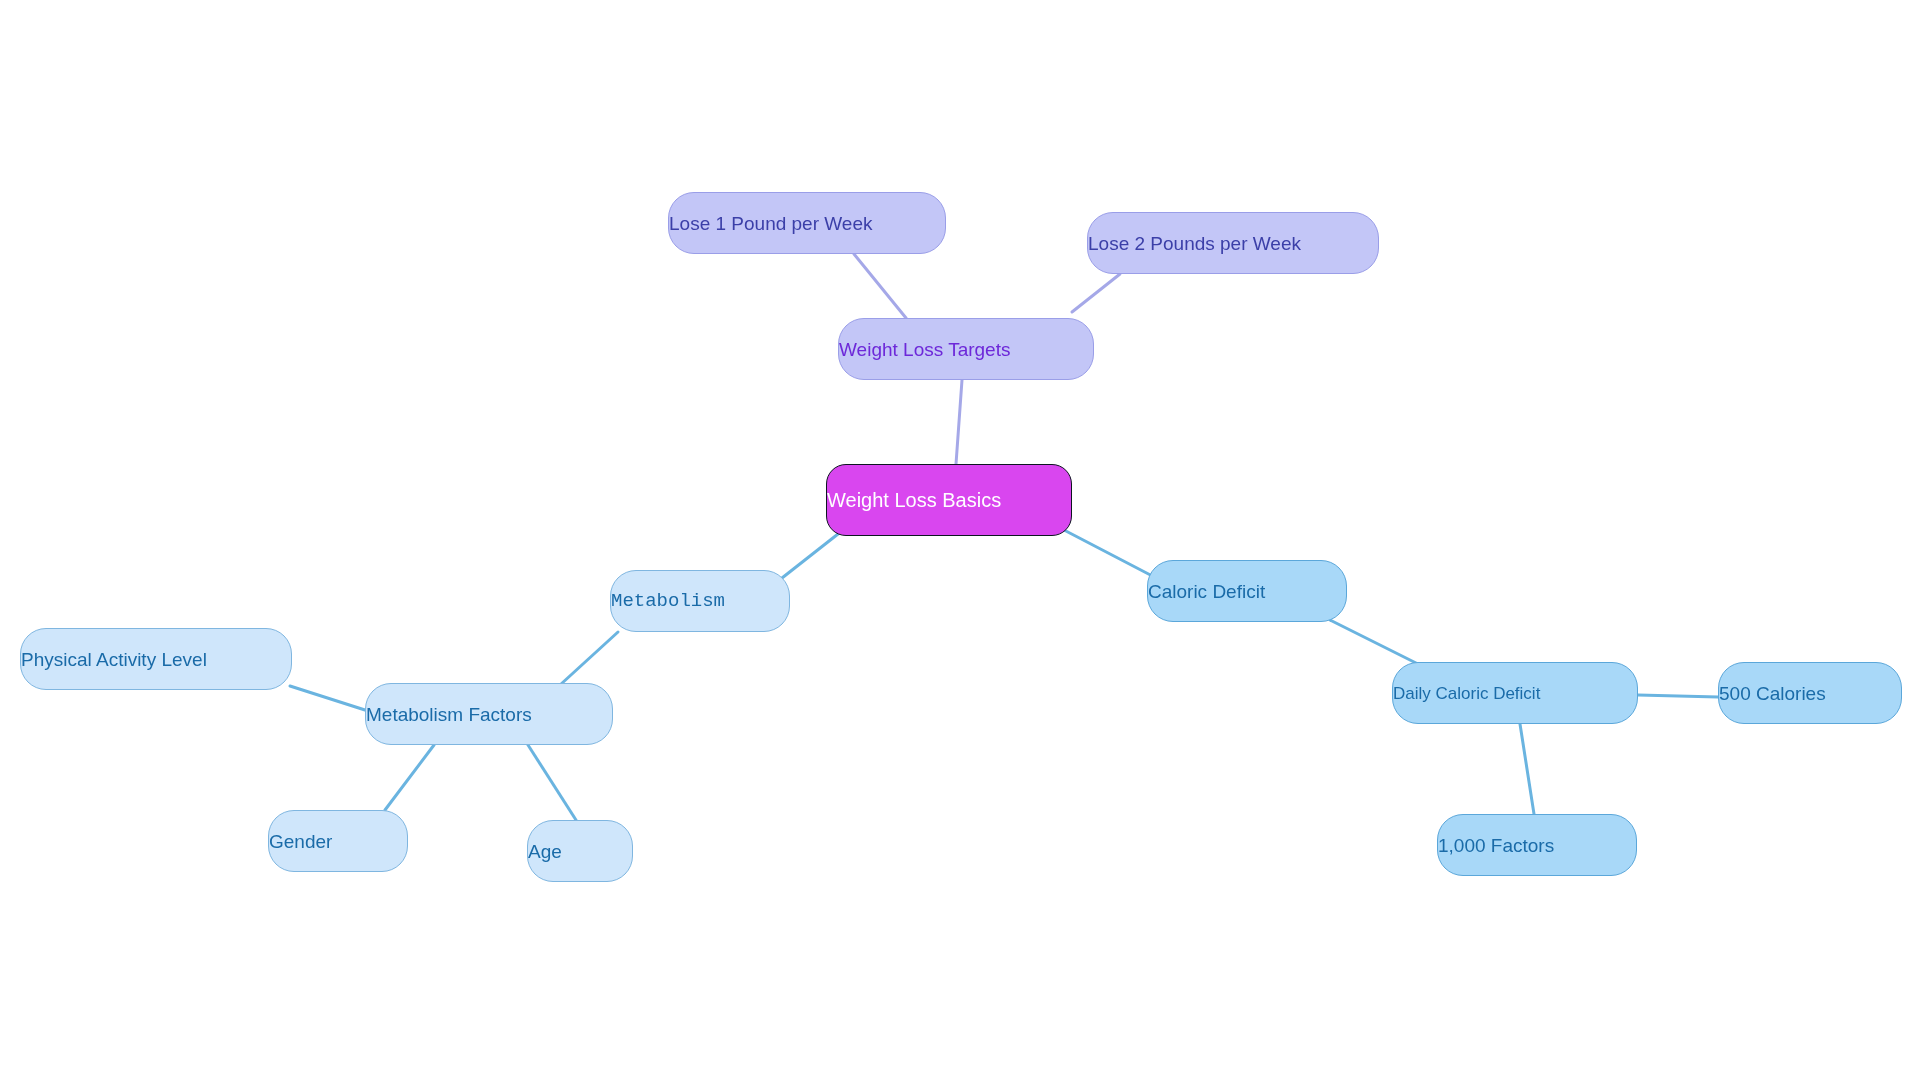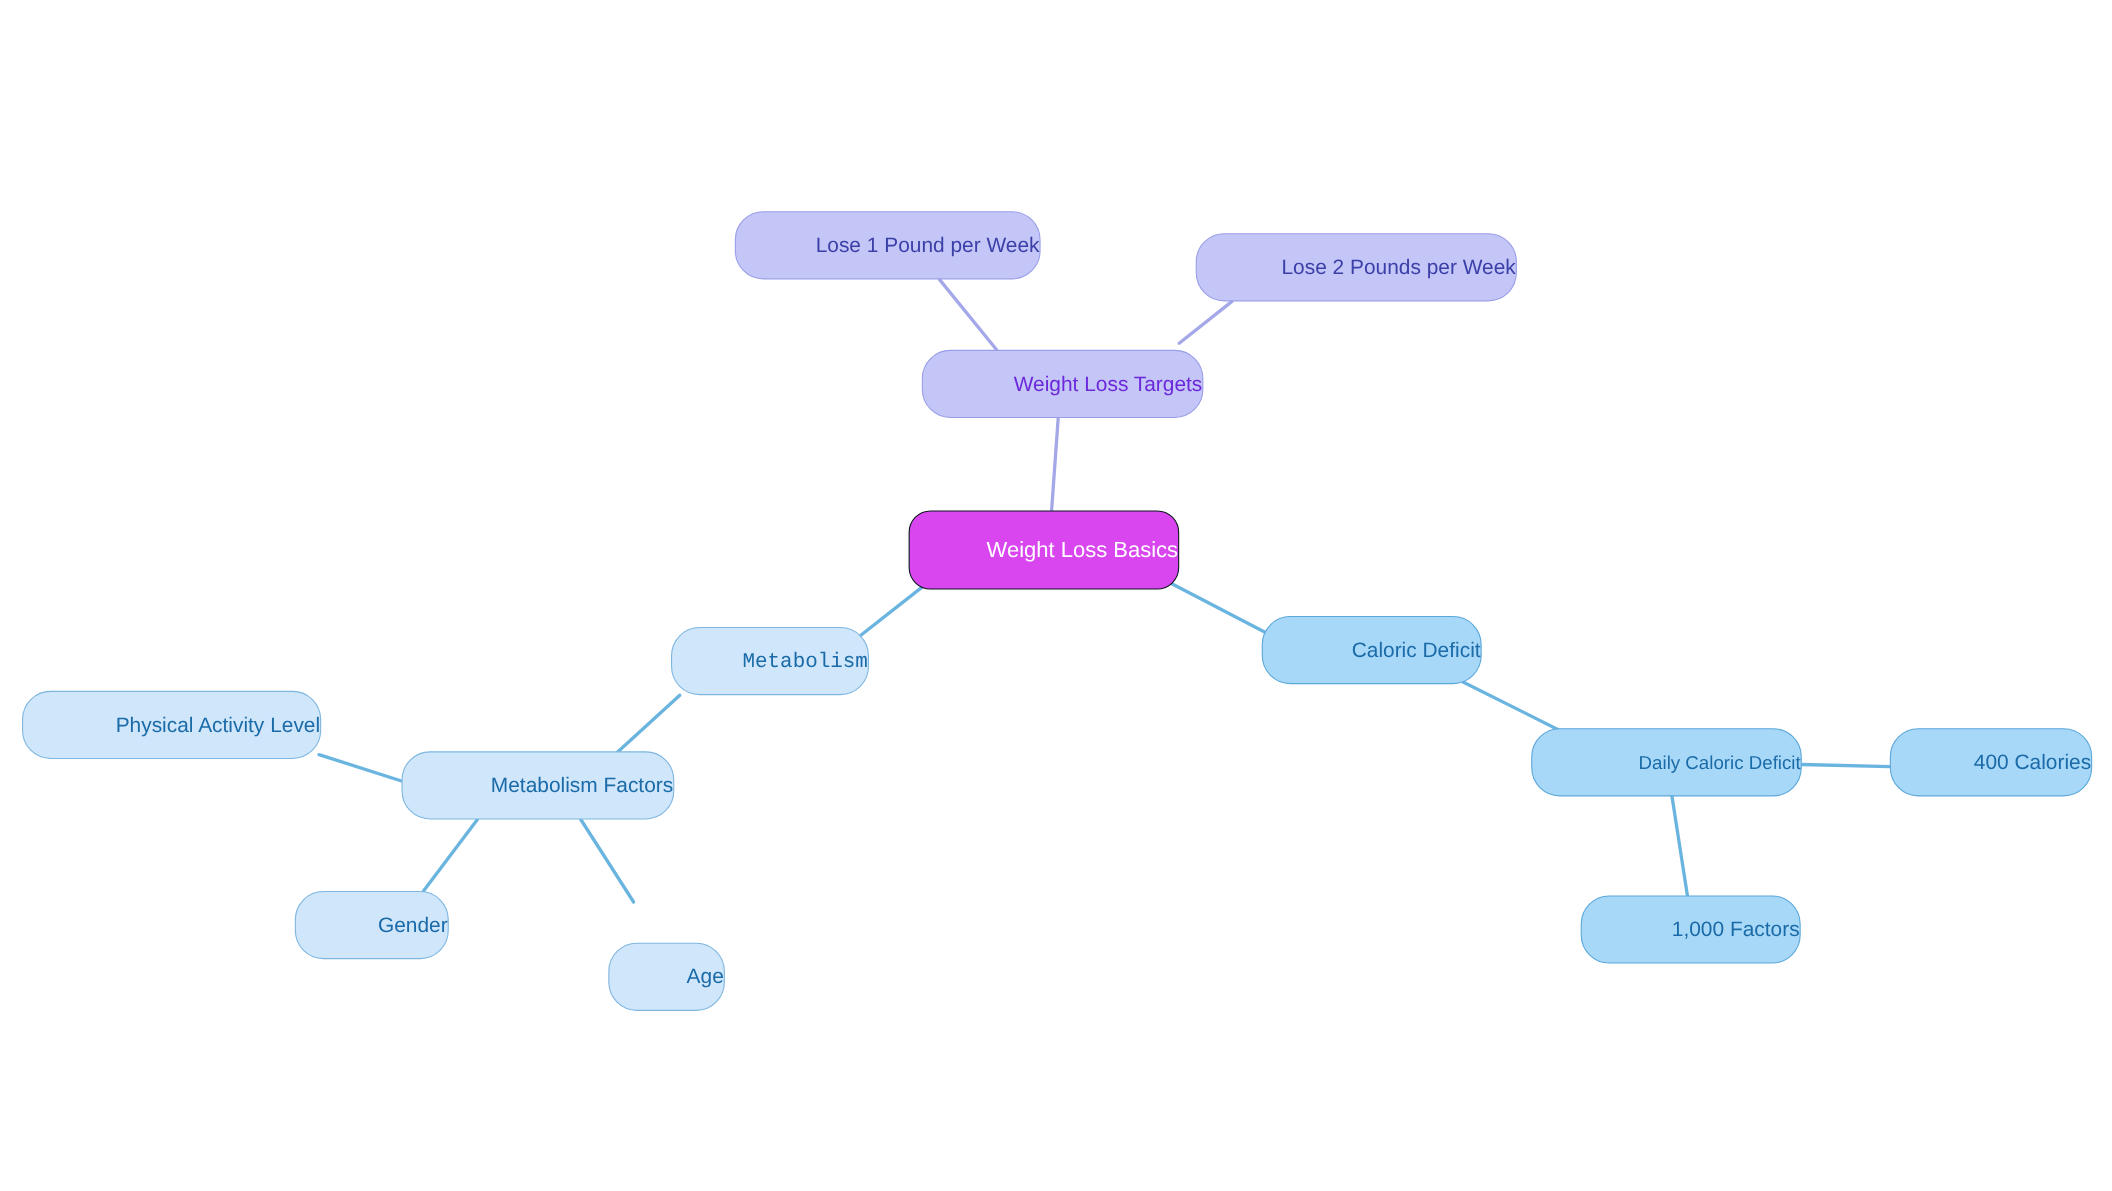--- a/index.html
+++ b/index.html
@@ -21,21 +21,21 @@
     top: 0;
     width: 1920px;
     height: 1083px;
     pointer-events: none;
   }
   .node {
     position: absolute;
     box-sizing: border-box;
     display: flex;
     align-items: center;
-    justify-content: flex-end;
+    justify-content: flex-start;
     text-align: center;
     white-space: nowrap;
     border-style: solid;
     border-width: 1.5px;
     line-height: 1;
   }
   .node-label {
     display: block;
   }
 </style>
@@ -75,29 +75,29 @@
       </div>
       <div class="node" style="left: 365px; top: 683px; width: 248px; height: 62px; border-radius: 26px; background: rgb(207, 230, 251); border-color: rgb(127, 182, 224); color: rgb(26, 107, 168); font-size: 19px;">
         <span class="node-label">Metabolism Factors</span>
       </div>
       <div class="node" style="left: 20px; top: 628px; width: 272px; height: 62px; border-radius: 26px; background: rgb(207, 230, 251); border-color: rgb(127, 182, 224); color: rgb(26, 107, 168); font-size: 19px;">
         <span class="node-label">Physical Activity Level</span>
       </div>
       <div class="node" style="left: 268px; top: 810px; width: 140px; height: 62px; border-radius: 26px; background: rgb(207, 230, 251); border-color: rgb(127, 182, 224); color: rgb(26, 107, 168); font-size: 19px;">
         <span class="node-label">Gender</span>
       </div>
-      <div class="node" style="left: 553px; top: 820px; width: 106px; height: 62px; border-radius: 26px; background: rgb(207, 230, 251); border-color: rgb(127, 182, 224); color: rgb(26, 107, 168); font-size: 19px; margin-top: 37px;">
+      <div class="node" style="left: 527px; top: 820px; width: 106px; height: 62px; border-radius: 26px; background: rgb(207, 230, 251); border-color: rgb(127, 182, 224); color: rgb(26, 107, 168); font-size: 19px;">
         <span class="node-label">Age</span>
       </div>
       <div class="node" style="left: 1147px; top: 560px; width: 200px; height: 62px; border-radius: 26px; background: rgb(168, 216, 248); border-color: rgb(91, 167, 218); color: rgb(26, 107, 168); font-size: 19px;">
         <span class="node-label">Caloric Deficit</span>
       </div>
       <div class="node" style="left: 1392px; top: 662px; width: 246px; height: 62px; border-radius: 26px; background: rgb(168, 216, 248); border-color: rgb(91, 167, 218); color: rgb(26, 107, 168); font-size: 17px;">
         <span class="node-label">Daily Caloric Deficit</span>
       </div>
       <div class="node" style="left: 1718px; top: 662px; width: 184px; height: 62px; border-radius: 26px; background: rgb(168, 216, 248); border-color: rgb(91, 167, 218); color: rgb(26, 107, 168); font-size: 19px;">
-        <span class="node-label">400 Calories</span>
+        <span class="node-label">500 Calories</span>
       </div>
       <div class="node" style="left: 1437px; top: 814px; width: 200px; height: 62px; border-radius: 26px; background: rgb(168, 216, 248); border-color: rgb(91, 167, 218); color: rgb(26, 107, 168); font-size: 19px;">
         <span class="node-label">1,000 Factors</span>
       </div>
     </div>
 </div>
 
 </body></html>

